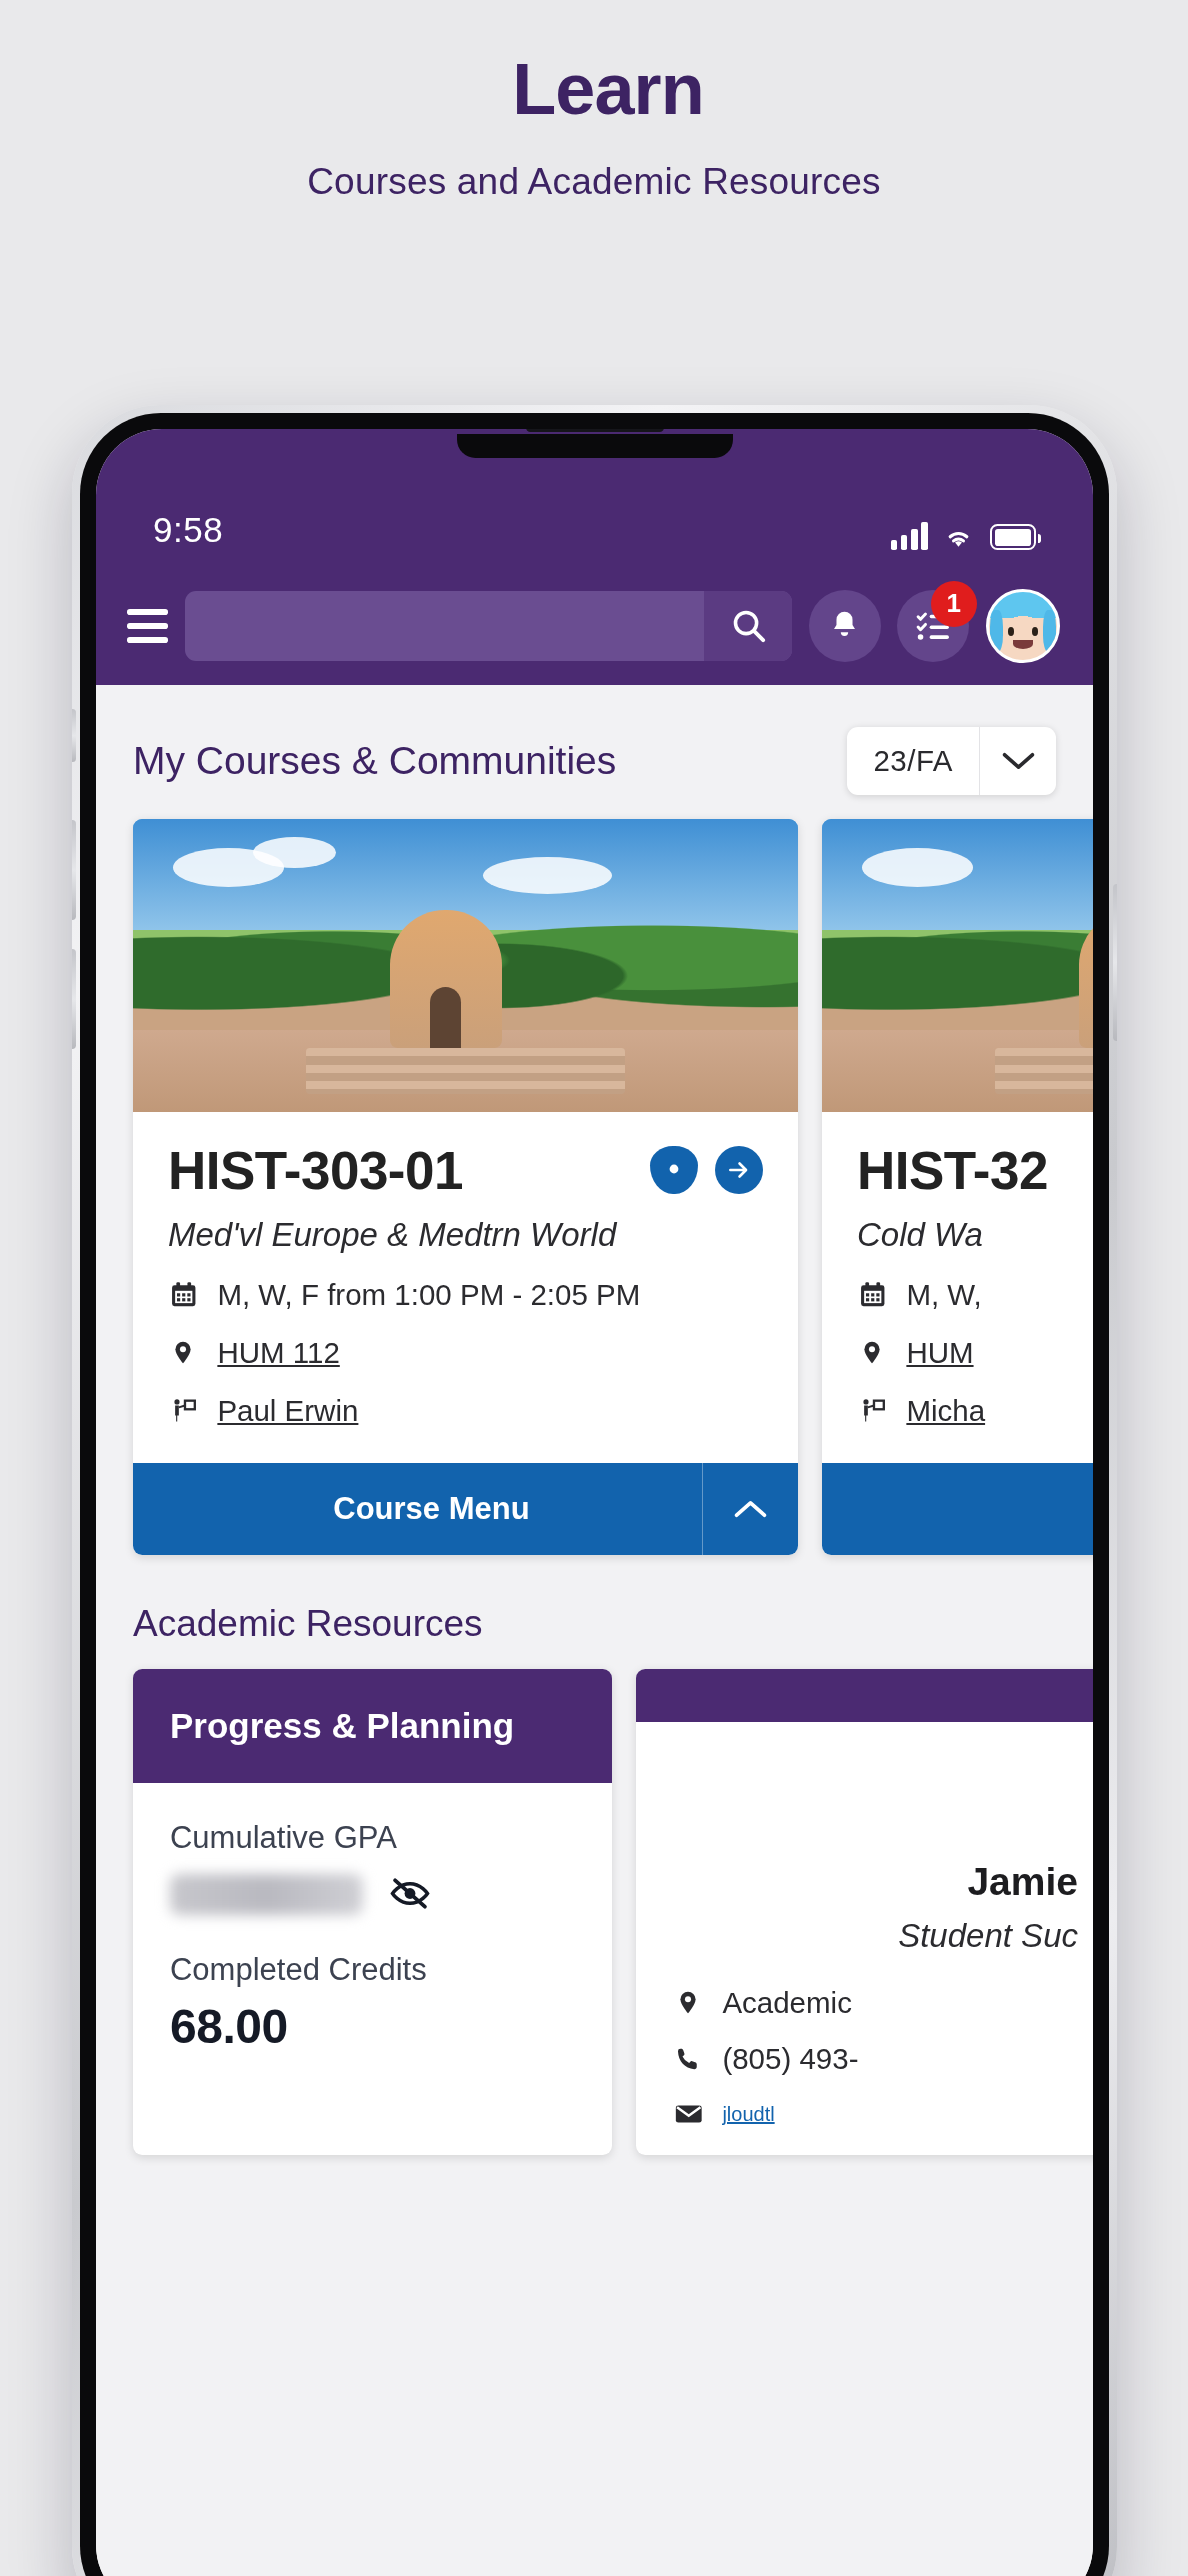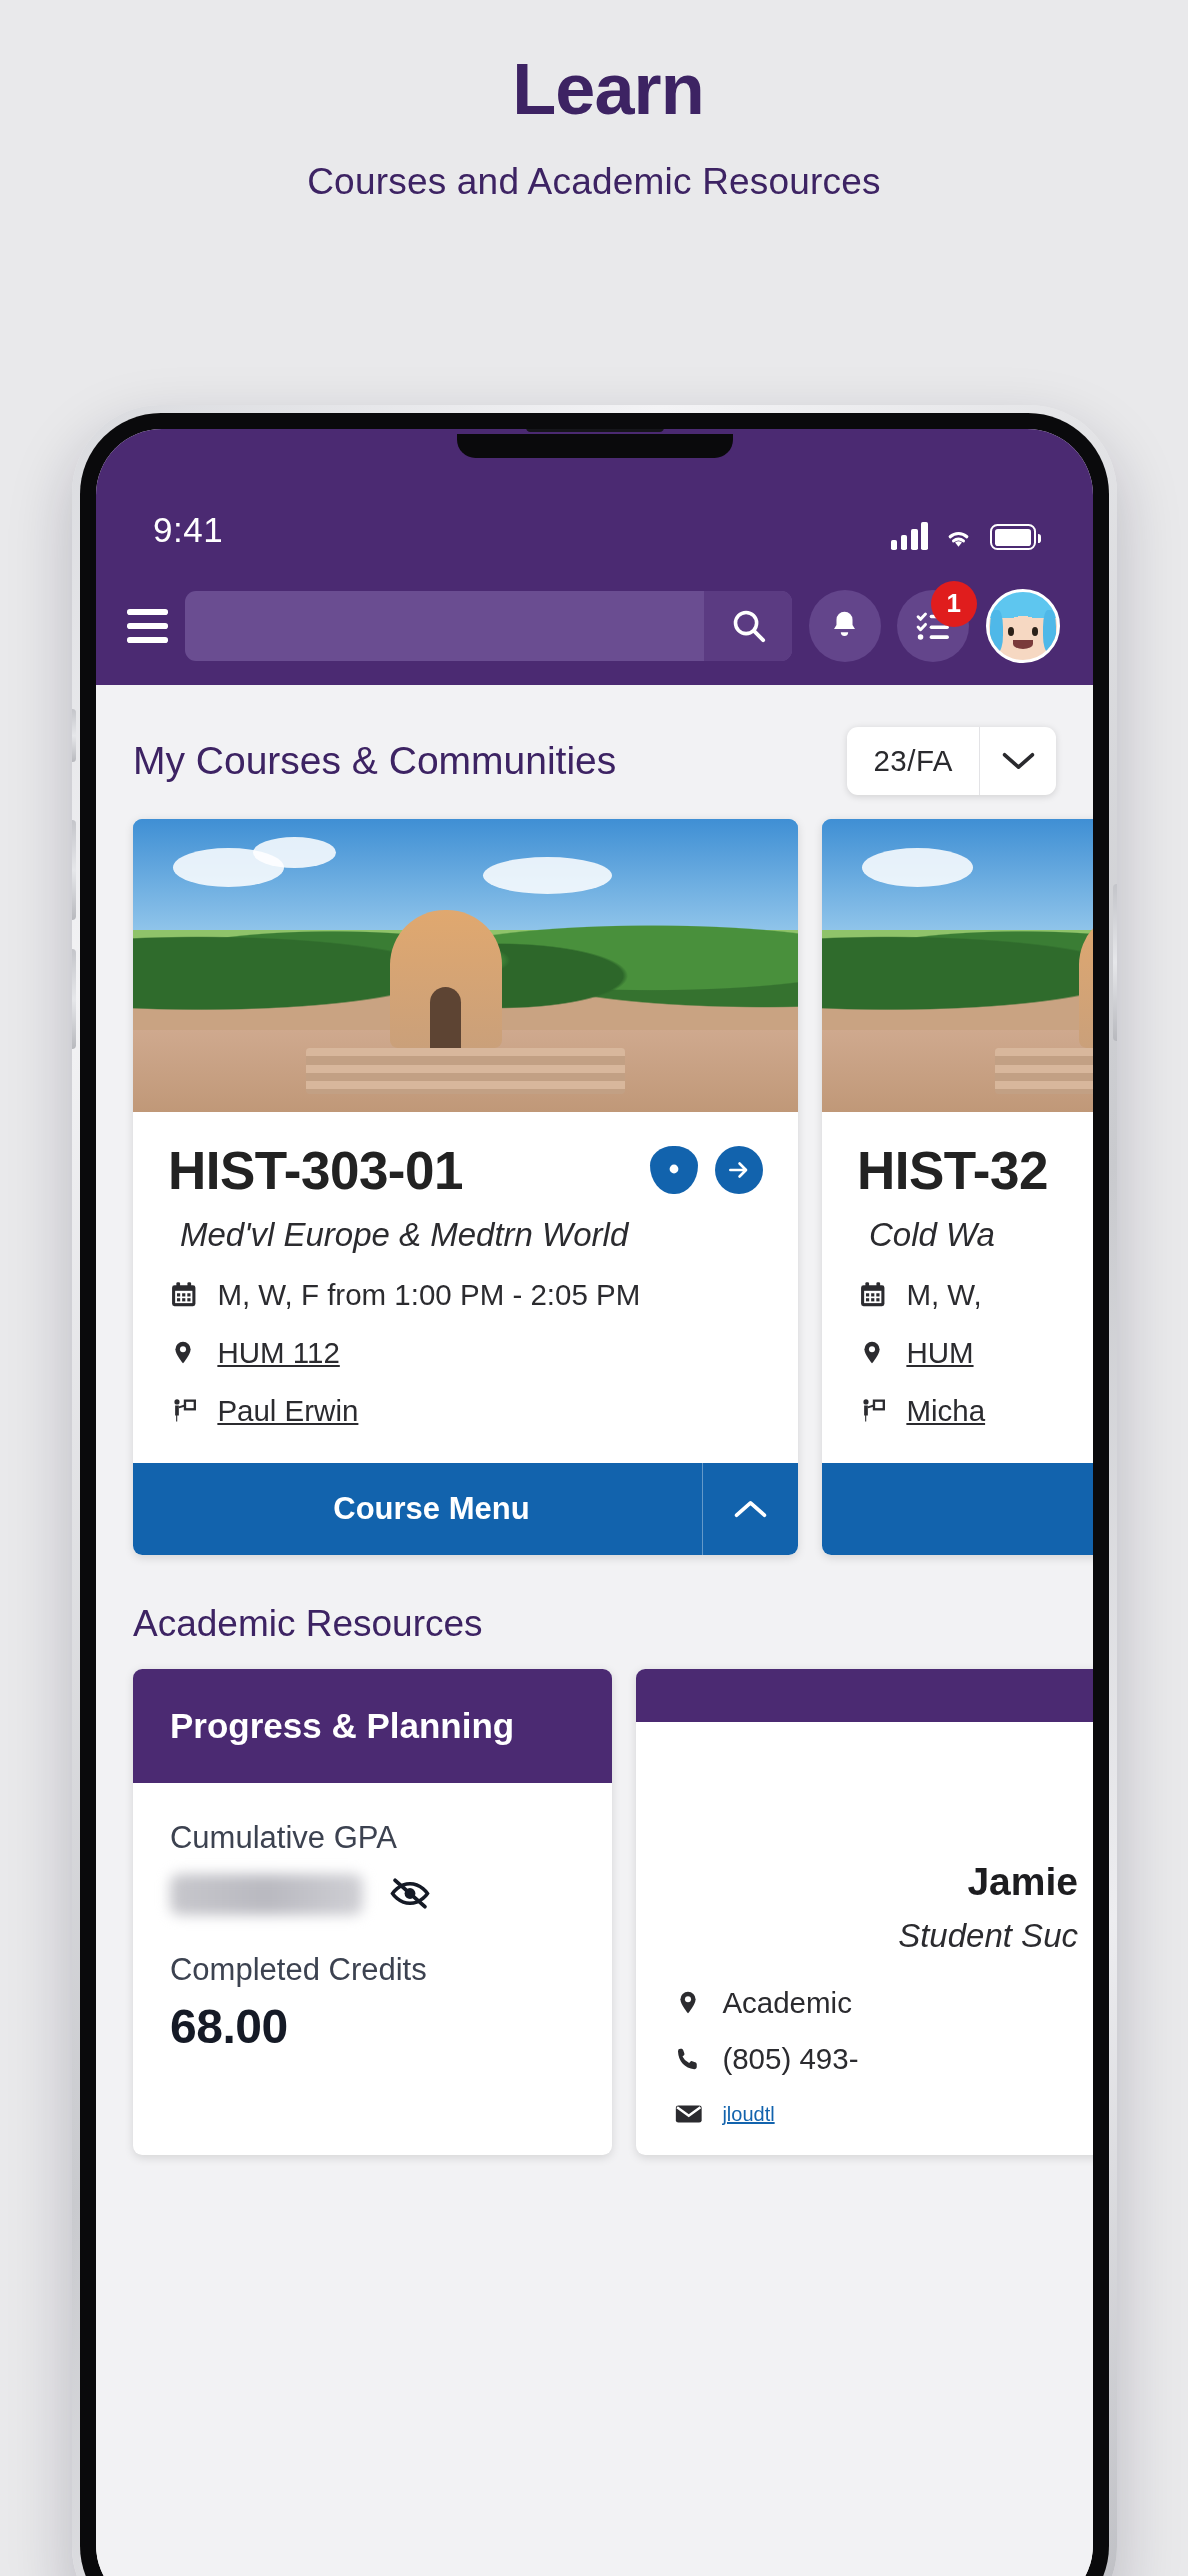--- a/index.html
+++ b/index.html
@@ -180,21 +180,21 @@
 
   .card-body { padding: 28px 35px 9.2px 35px; }
   .card-top { display:flex; align-items:center; justify-content:space-between; }
   .course-code { font-size: 53px; font-weight: 700; color: #222; letter-spacing:-0.5px; }
   .card-actions { display:flex; align-items:center; gap: 16.6px; }
   .act-pin, .act-go {
     width: 48px; height: 48px; background: #1263ad; border-radius: 50%;
     display:flex; align-items:center; justify-content:center; cursor:pointer;
   }
   .act-pin { border-radius: 50% 50% 50% 50% / 42% 42% 62% 62%; }
-  .course-name { font-size: 33px; font-style: italic; color:#2b2b2f; margin-top: 14.7px; margin-left: 12px; }
+  .course-name { font-size: 33px; font-style: italic; color:#2b2b2f; margin-top: 14.7px; }
   .meta-row { display:flex; align-items:center; gap: 18.4px; margin-top: 24px; }
   .meta-txt { font-size: 29.5px; color:#2b2b2f; white-space: nowrap; }
   .meta-link { font-size: 29.5px; color:#2b2b2f; text-decoration: underline; white-space: nowrap; }
   .mico { width: 31px; height: 33px; flex:0 0 auto; display:flex; align-items:center; justify-content:center; }
   .menu-bar {
     margin-top: 26px; display:flex; align-items:stretch; background:#1263ad; height: 92px;
   }
   .menu-label {
     flex:1; display:flex; align-items:center; justify-content:center;
     color:#fff; font-size: 31px; font-weight: 700; cursor:pointer;margin-left:28px;
@@ -250,21 +250,21 @@
       <div class="btn-side btn-vdn"></div>
       <div class="btn-side btn-power"></div>
 
       <div class="phone-bezel">
         <div class="phone-screen">
           <div class="notch">
             <div class="speaker"></div>
           </div>
 
           <div class="statusbar">
-            <div class="clock">9:41</div>
+            <div class="clock">9:58</div>
             <div class="status-icons">
               <span class="bars">
                 <i></i>
                   <i></i>
                   <i></i>
                   <i></i>
               </span>
               <svg width="33" height="26" viewBox="0 0 24 20">
                 <path d="M12 17.5l-2.6-3.2a4 4 0 015.2 0z" fill="#fff"></path>
                 <path d="M5.6 9.8a9.5 9.5 0 0112.8 0" stroke="#fff" stroke-width="2.4" fill="none" stroke-linecap="round"></path>

